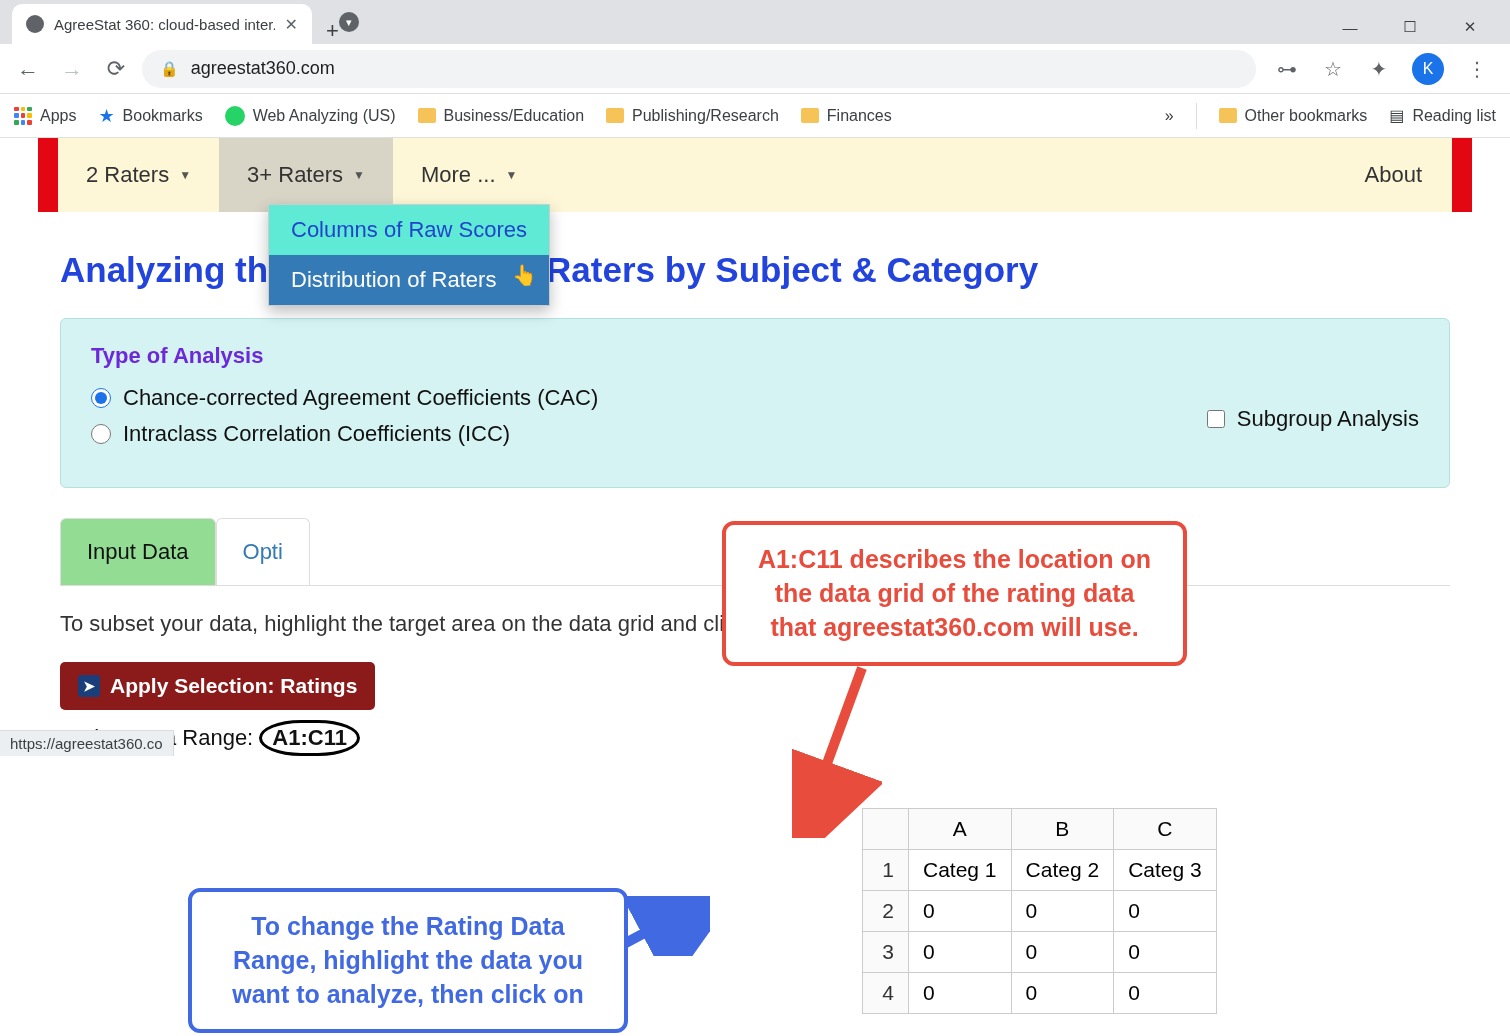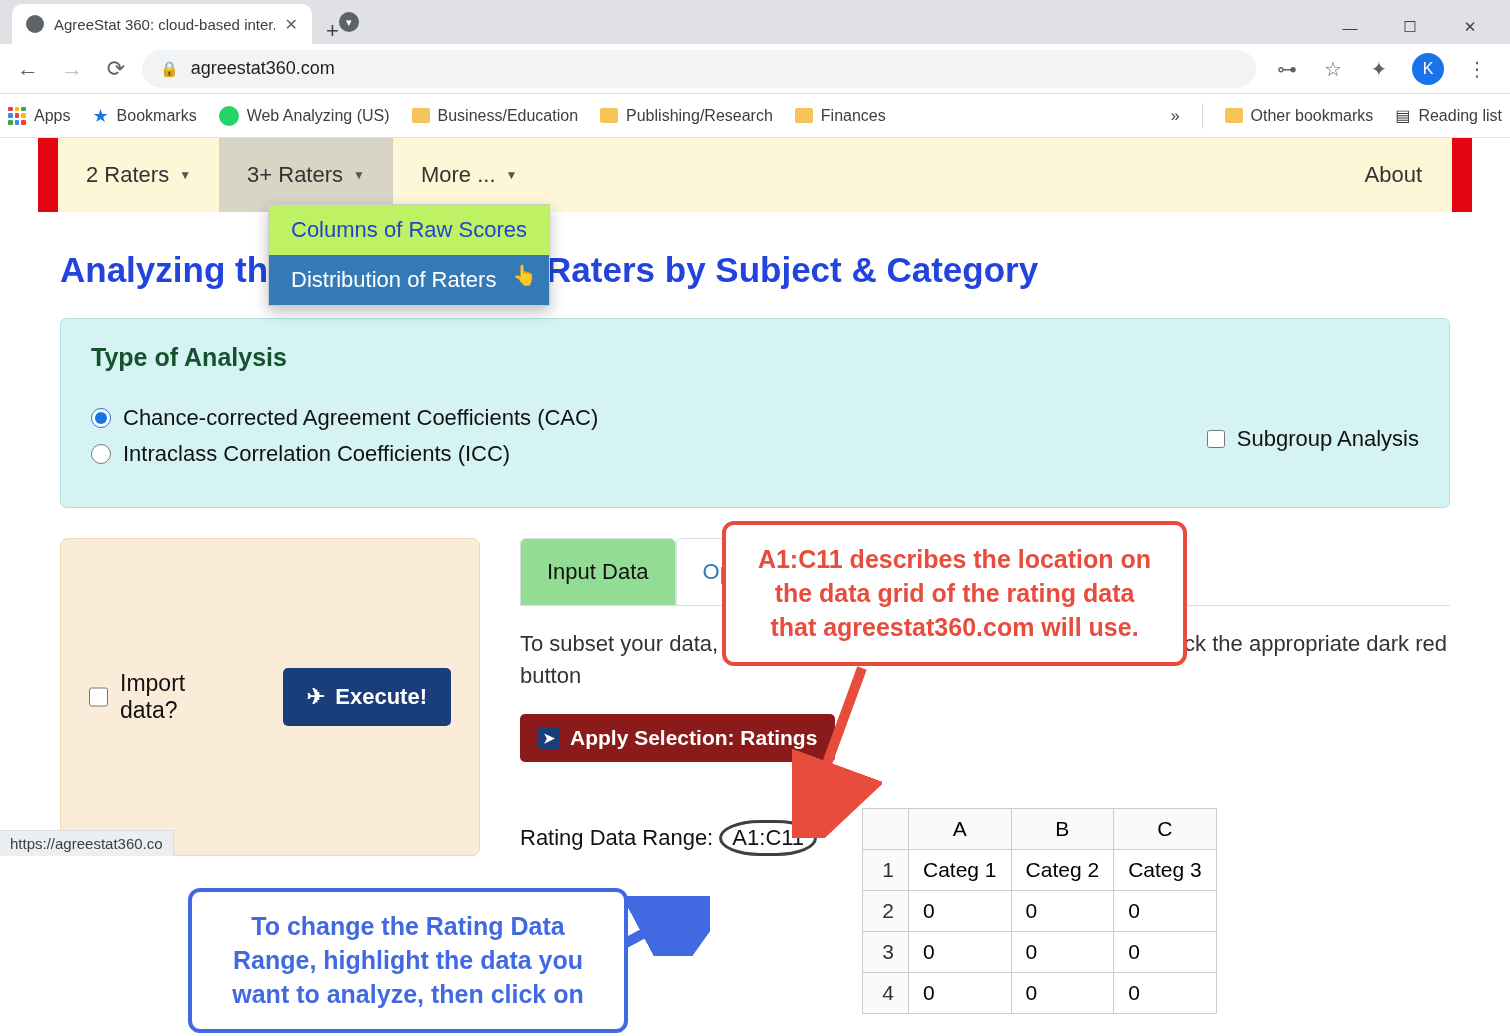--- a/index.html
+++ b/index.html
@@ -16,49 +16,49 @@
 
 .addr-row { display: flex; align-items: center; height: 50px; background: #fff; border-bottom: 1px solid #e0e0e0; padding: 0 10px; gap: 8px; }
 .nav-btn { width: 36px; height: 36px; display: flex; align-items: center; justify-content: center; font-size: 22px; color: #5f6368; cursor: pointer; border-radius: 50%; }
 .nav-btn.disabled { color: #bdc1c6; }
 .omnibox { flex: 1; display: flex; align-items: center; gap: 12px; background: #f1f3f4; border-radius: 24px; height: 38px; padding: 0 18px; font-size: 18px; color: #202124; }
 .lock { font-size: 15px; color: #5f6368; }
 .addr-icons { display: flex; align-items: center; gap: 20px; padding: 0 10px; }
 .addr-icons .ic { width: 26px; height: 26px; display: flex; align-items: center; justify-content: center; font-size: 20px; color: #5f6368; cursor: pointer; }
 .avatar { width: 32px; height: 32px; border-radius: 50%; background: #1a73e8; color: #fff; display: flex; align-items: center; justify-content: center; font-weight: 500; font-size: 16px; }
 
-.bm-row { display: flex; align-items: center; height: 44px; border-bottom: 1px solid #e0e0e0; padding: 0 8px; gap: 22px; font-size: 16px; color: #3c4043; }
+.bm-row { display: flex; align-items: center; height: 44px; border-bottom: 1px solid #e0e0e0; padding: 0 14px; gap: 22px; font-size: 16px; color: #3c4043; }
 .bm-item { display: flex; align-items: center; gap: 8px; cursor: pointer; }
 .bm-folder { width: 18px; height: 15px; background: #f6c358; border-radius: 2px; }
 .bm-apps { width: 18px; height: 18px; display: grid; grid-template-columns: repeat(3,1fr); gap: 2px; }
 .bm-apps span { background: #ea4335; border-radius: 1px; }
 .bm-apps span:nth-child(2){background:#fbbc04}.bm-apps span:nth-child(3){background:#34a853}.bm-apps span:nth-child(4){background:#4285f4}.bm-apps span:nth-child(5){background:#ea4335}.bm-apps span:nth-child(6){background:#fbbc04}.bm-apps span:nth-child(7){background:#34a853}.bm-apps span:nth-child(8){background:#4285f4}.bm-apps span:nth-child(9){background:#ea4335}
 .bm-star { color: #1a73e8; font-size: 18px; }
 .bm-wa { width: 20px; height: 20px; background: #25d366; border-radius: 50%; }
 .bm-sep { width: 1px; height: 26px; background: #dadce0; }
 .bm-right { margin-left: auto; display: flex; align-items: center; gap: 22px; }
 .bm-right .chev { font-size: 16px; color: #3c4043; }
 
 
 .page { position: relative; padding: 0; }
 .topnav { display: flex; align-items: center; height: 74px; background: #fdf6d7; border-left: 20px solid #e30613; border-right: 20px solid #e30613; margin: 0 38px; font-size: 22px; color: #333; }
 .topnav .item { padding: 0 28px; height: 100%; display: flex; align-items: center; gap: 10px; cursor: pointer; }
 .topnav .item.active { background: #d8d5c7; }
 .topnav .caret { font-size: 12px; color: #555; }
 .topnav .about { margin-left: auto; padding-right: 30px; }
 
-.dropdown { position: absolute; left: 268px; top: 66px; background: #bef264; border: 1px solid #ccc; box-shadow: 0 6px 14px rgba(0,0,0,0.25); font-size: 22px; min-width: 280px; z-index: 100; }
+.dropdown { position: absolute; left: 268px; top: 66px; background: #5eead4; border: 1px solid #ccc; box-shadow: 0 6px 14px rgba(0,0,0,0.25); font-size: 22px; min-width: 280px; z-index: 100; }
 .dropdown .dd-item { padding: 12px 22px; color: #2244cc; cursor: pointer; }
 .dropdown .dd-item.hover { background: #337ab7; color: #fff; position: relative; }
 .cursor-hand { position: absolute; right: 12px; top: 8px; font-size: 20px; }
 
 .heading { font-size: 35px; font-weight: 700; color: #2244dd; margin: 38px 60px 28px; }
 
 .panel { margin: 0 60px 30px; background: #d5f3f3; border: 1px solid #b5e0e0; border-radius: 6px; padding: 24px 30px 30px; }
-.panel-title { font-size: 25px; font-weight: 700; margin-bottom: 33px; color: #14532d; }
+.panel-title { font-size: 22px; font-weight: 700; margin-bottom: 16px; color: #6d28d9; }
 .radio-row { display: flex; align-items: center; gap: 12px; font-size: 22px; color: #111; margin-bottom: 10px; }
 .radio-row input[type=radio] { width: 20px; height: 20px; accent-color: #1a73e8; }
 .radio-row input[type=checkbox] { width: 18px; height: 18px; }
 .panel-cols { display: flex; justify-content: space-between; }
 
 .lower { display: flex; gap: 40px; margin: 0 60px; }
 .import-box { width: 420px; background: #fbecd9; border: 1px solid #f0d9b5; border-radius: 8px; padding: 40px 28px; display: flex; align-items: center; gap: 40px; }
 .import-box label { font-size: 23px; color: #111; display: flex; align-items: center; gap: 12px; }
 .execute { background: #1a3e7a; color: #fff; border: none; border-radius: 5px; padding: 16px 24px; font-size: 22px; font-weight: 600; display: flex; align-items: center; gap: 10px; cursor: pointer; }
 
@@ -67,21 +67,21 @@
 .tab-btn { padding: 20px 26px; font-size: 22px; border: 1px solid #ddd; border-bottom: none; border-radius: 6px 6px 0 0; cursor: pointer; background: #fff; color: #337ab7; }
 .tab-btn.active { background: #93dc93; color: #111; }
 .instr { font-size: 22px; color: #333; margin: 22px 0; line-height: 1.45; }
 .cb-row { display: flex; gap: 110px; font-size: 22px; color: #2244cc; margin-bottom: 18px; }
 .cb-row label { display: flex; align-items: center; gap: 12px; }
 .cb-row input { width: 20px; height: 20px; accent-color: #1a73e8; }
 
 .apply-btn { background: #8b1a1a; color: #fff; border: none; border-radius: 5px; padding: 12px 18px; font-size: 21px; font-weight: 600; display: inline-flex; align-items: center; gap: 10px; cursor: pointer; }
 .apply-icon { width: 22px; height: 22px; background: #1a3e7a; display: inline-flex; align-items: center; justify-content: center; color: #fff; font-size: 14px; border-radius: 3px; }
 .range-line { font-size: 22px; color: #111; margin-top: 10px; }
-.range-val { display: inline-block; border: 3px solid #404040; border-radius: 50%/60%; padding: 2px 10px; font-weight: 400; margin-top: 48px; }
+.range-val { display: inline-block; border: 3px solid #000000; border-radius: 50%/60%; padding: 2px 10px; font-weight: 700; }
 
 .grid { border-collapse: collapse; margin-top: 0; }
 .grid td, .grid th { border: 1px solid #ccc; padding: 8px 14px; font-size: 21px; text-align: left; min-width: 86px; }
 .grid .rh { text-align: right; color: #333; background: #fafafa; min-width: 46px; }
 .grid thead th { text-align: center; background: #fafafa; font-weight: 400; }
 
 
 .callout { position: absolute; background: #fff; border: 4px solid; border-radius: 12px; padding: 18px 24px; font-size: 25px; font-weight: 700; text-align: center; line-height: 1.35; z-index: 50; }
 .callout.red { border-color: #e74c3c; color: #e74c3c; left: 722px; top: 383px; width: 465px; }
 .callout.blue { border-color: #4169e1; color: #4169e1; left: 188px; top: 750px; width: 440px; }
@@ -219,30 +219,20 @@
           </label>
       </div>
       <label class="radio-row" style="margin-top:6px">
           <input type="checkbox" style="">
           <span>Subgroup Analysis</span>
         </label>
     </div>
   </div>
 
   <div class="lower">
-    <div class="import-box">
-      <label>
-          <input type="checkbox" style="width: 20px; height: 20px;">
-          <span>Import data?</span>
-        </label>
-      <button class="execute">
-          <span>✈</span>
-          <span>Execute!</span>
-        </button>
-    </div>
 
     <div class="right-col">
       <div class="tab-row">
         <div class="tab-btn active">Input Data</div>
         <div class="tab-btn">Opti</div>
       </div>
       <p class="instr">To subset your data, highlight the target area on the data grid and click the appropriate dark red button</p>
       <button class="apply-btn">
           <span class="apply-icon">➤</span>
           <span>Apply Selection: Ratings</span>

